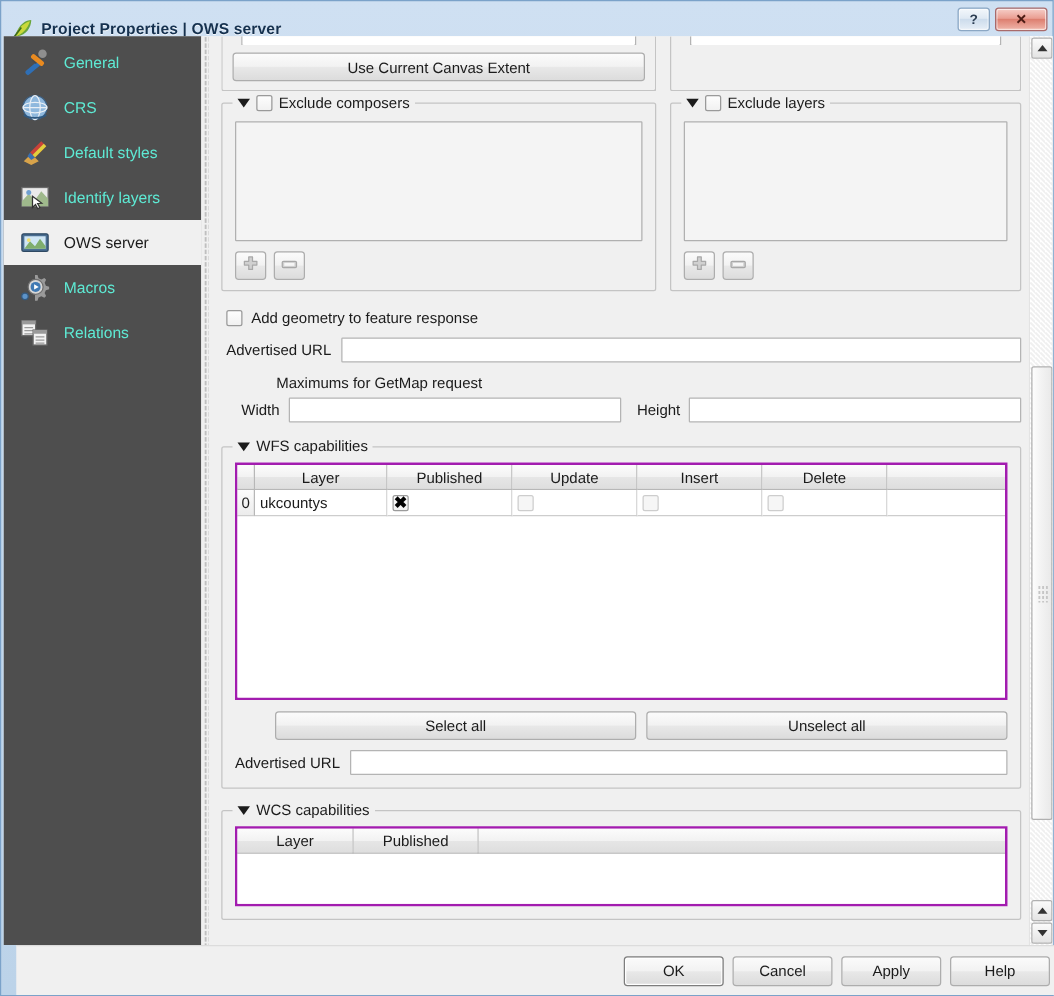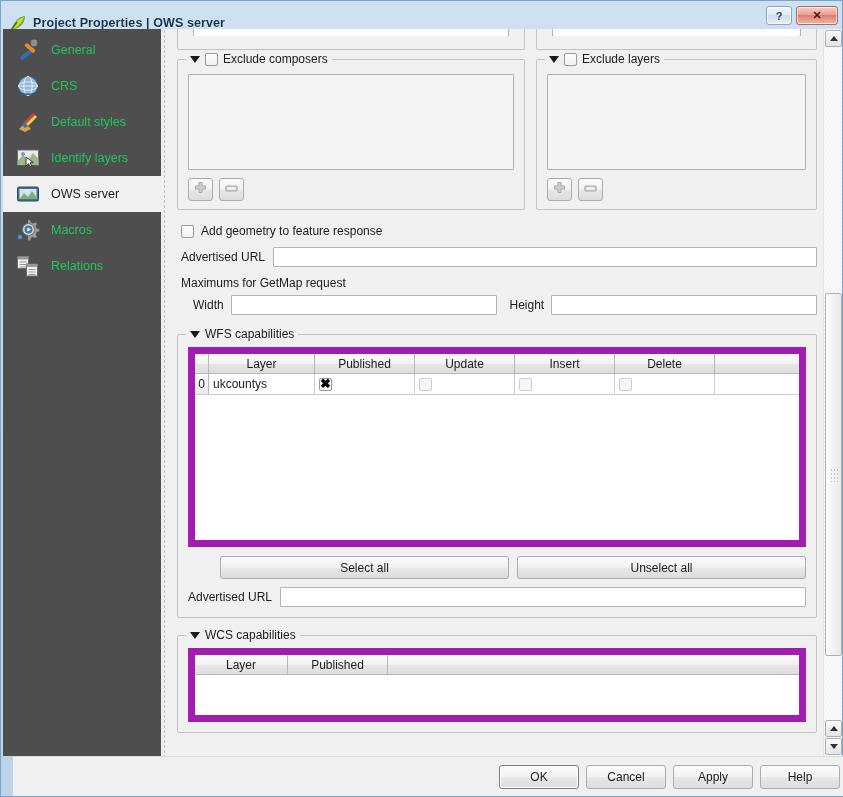--- a/index.html
+++ b/index.html
@@ -59,21 +59,21 @@
   
   #sidebar {
     width: 158px; flex: none;
     background: #4e4e4e;
     position: relative;
     padding-top: 3px;
   }
   .side-item {
     height: 36px; display: flex; align-items: center;
     padding-left: 12px; gap: 10px;
-    color: #22c55e; font-size: 12.5px;
+    color: #5eead4; font-size: 12.5px;
   }
   .side-item.selected {
     background: #f0f0f0; color: #1b1b1b;
   }
   .side-ico { width: 26px; height: 26px; flex: none; position: relative; }
 
   
   #splitter {
     width: 10px; flex: none; background: #f0f0f0;
     position: relative;
@@ -167,21 +167,21 @@
     position: relative;
     overflow: hidden;
   }
   .partial::before {
     content: ""; position: absolute; left: -1px; right: -1px; top: -14px;
     height: 20px; border: 1px solid #b4b4b4; border-radius: 2px; background: #fff;
   }
 
   
   .qtable {
-    border: 7px solid #a21caf;
+    border: 2px solid #a21caf;
     background: #ffffff;
     width: 100%;
   }
   .thead { display: flex; }
   .th {
     background: linear-gradient(to bottom,#fcfcfc 0%, #f2f2f2 50%, #e6e6e6 51%, #dedede 100%);
     border-right: 1px solid #b7b7b7;
     border-bottom: 1px solid #b7b7b7;
     height: 20px;
     display: flex; align-items: center; justify-content: center;
@@ -365,20 +365,21 @@
     <div id="splitter">
       <div class="dots"></div>
     </div>
 
     <div id="content-wrap">
       <div id="content">
 
         <div style="display:flex; gap:11px; margin-top:0;">
           <div style="flex:1; border:1px solid #c4c4c4; border-top:none; border-radius:0 0 2px 2px; padding:0 8px 7px 8px;">
             <div class="partial" style="margin:0 7px 6px 7px;"></div>
+            <div class="qbtn" style="width:100%;">Use Current Canvas Extent</div>
           </div>
 
           <div style="width:281px; border:1px solid #c4c4c4; border-top:none; border-radius:0 0 2px 2px; padding:0 8px 7px 8px;">
             <div class="partial" style="margin:0 7px 6px 7px;"></div>
           </div>
         </div>
 
         <div style="display:flex; gap:11px;">
           <div class="qgroup" style="flex:1; padding:10px 10px 8px 10px;">
             <div class="grp-title">
@@ -436,21 +437,21 @@
         <div class="row" style="gap:7px; margin-top:14px; padding-left:4px;">
           <span class="qcheck"></span>
           <span class="lbl">Add geometry to feature response</span>
         </div>
 
         <div class="row" style="gap:8px; margin-top:9px; padding-left:4px;">
           <span class="lbl">Advertised URL</span>
           <input class="qinput" style="flex: 1 1 0%;" value="">
         </div>
 
-        <div class="lbl" style="margin-top:9px; padding-left:4px;">Maximums for GetMap request</div>
+        <div class="lbl" style="margin-top:9px; padding-left:4px;margin-left:40px;">Maximums for GetMap request</div>
         <div class="row" style="gap:7px; margin-top:5px; padding-left:16px;">
           <span class="lbl">Width</span>
           <input class="qinput" style="flex: 1 1 0%;" value="">
           <span class="lbl" style="margin-left:6px;">Height</span>
           <input class="qinput" style="flex: 1 1 0%;" value="">
         </div>
 
         <div class="qgroup" style="margin-top:19px; padding:12px 10px 10px 10px;">
           <div class="grp-title">
             <span class="tri"></span>

